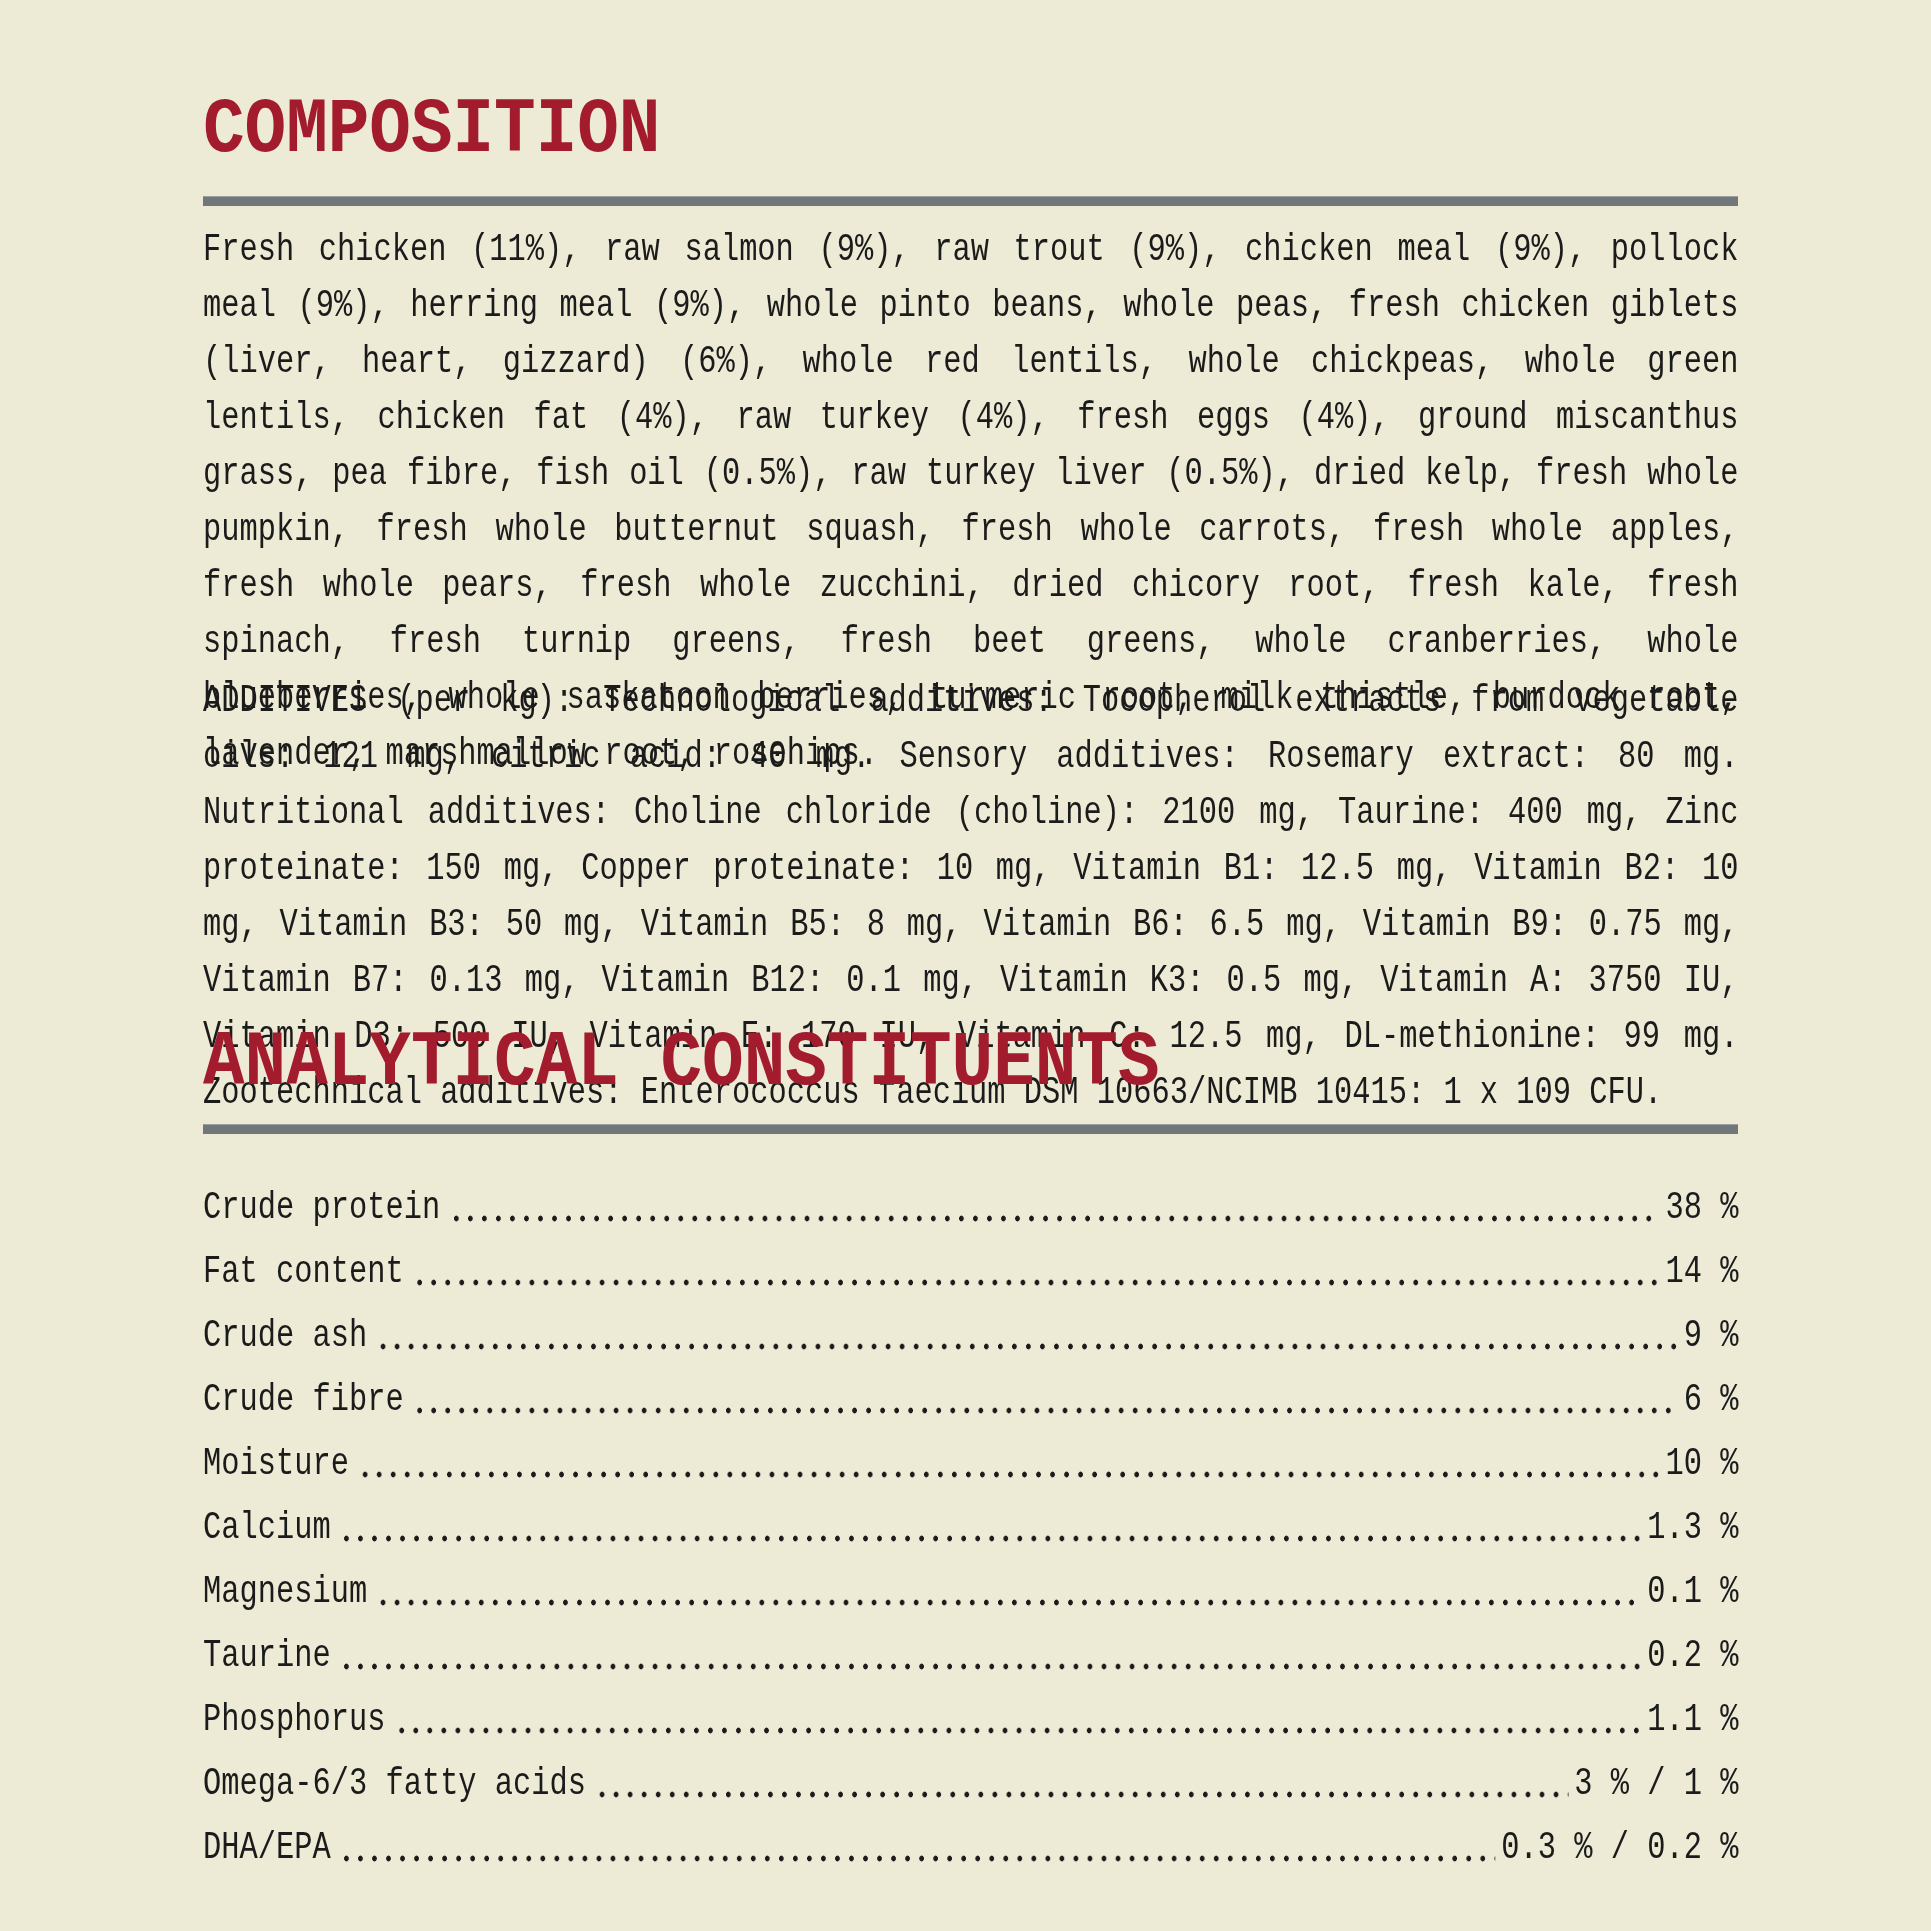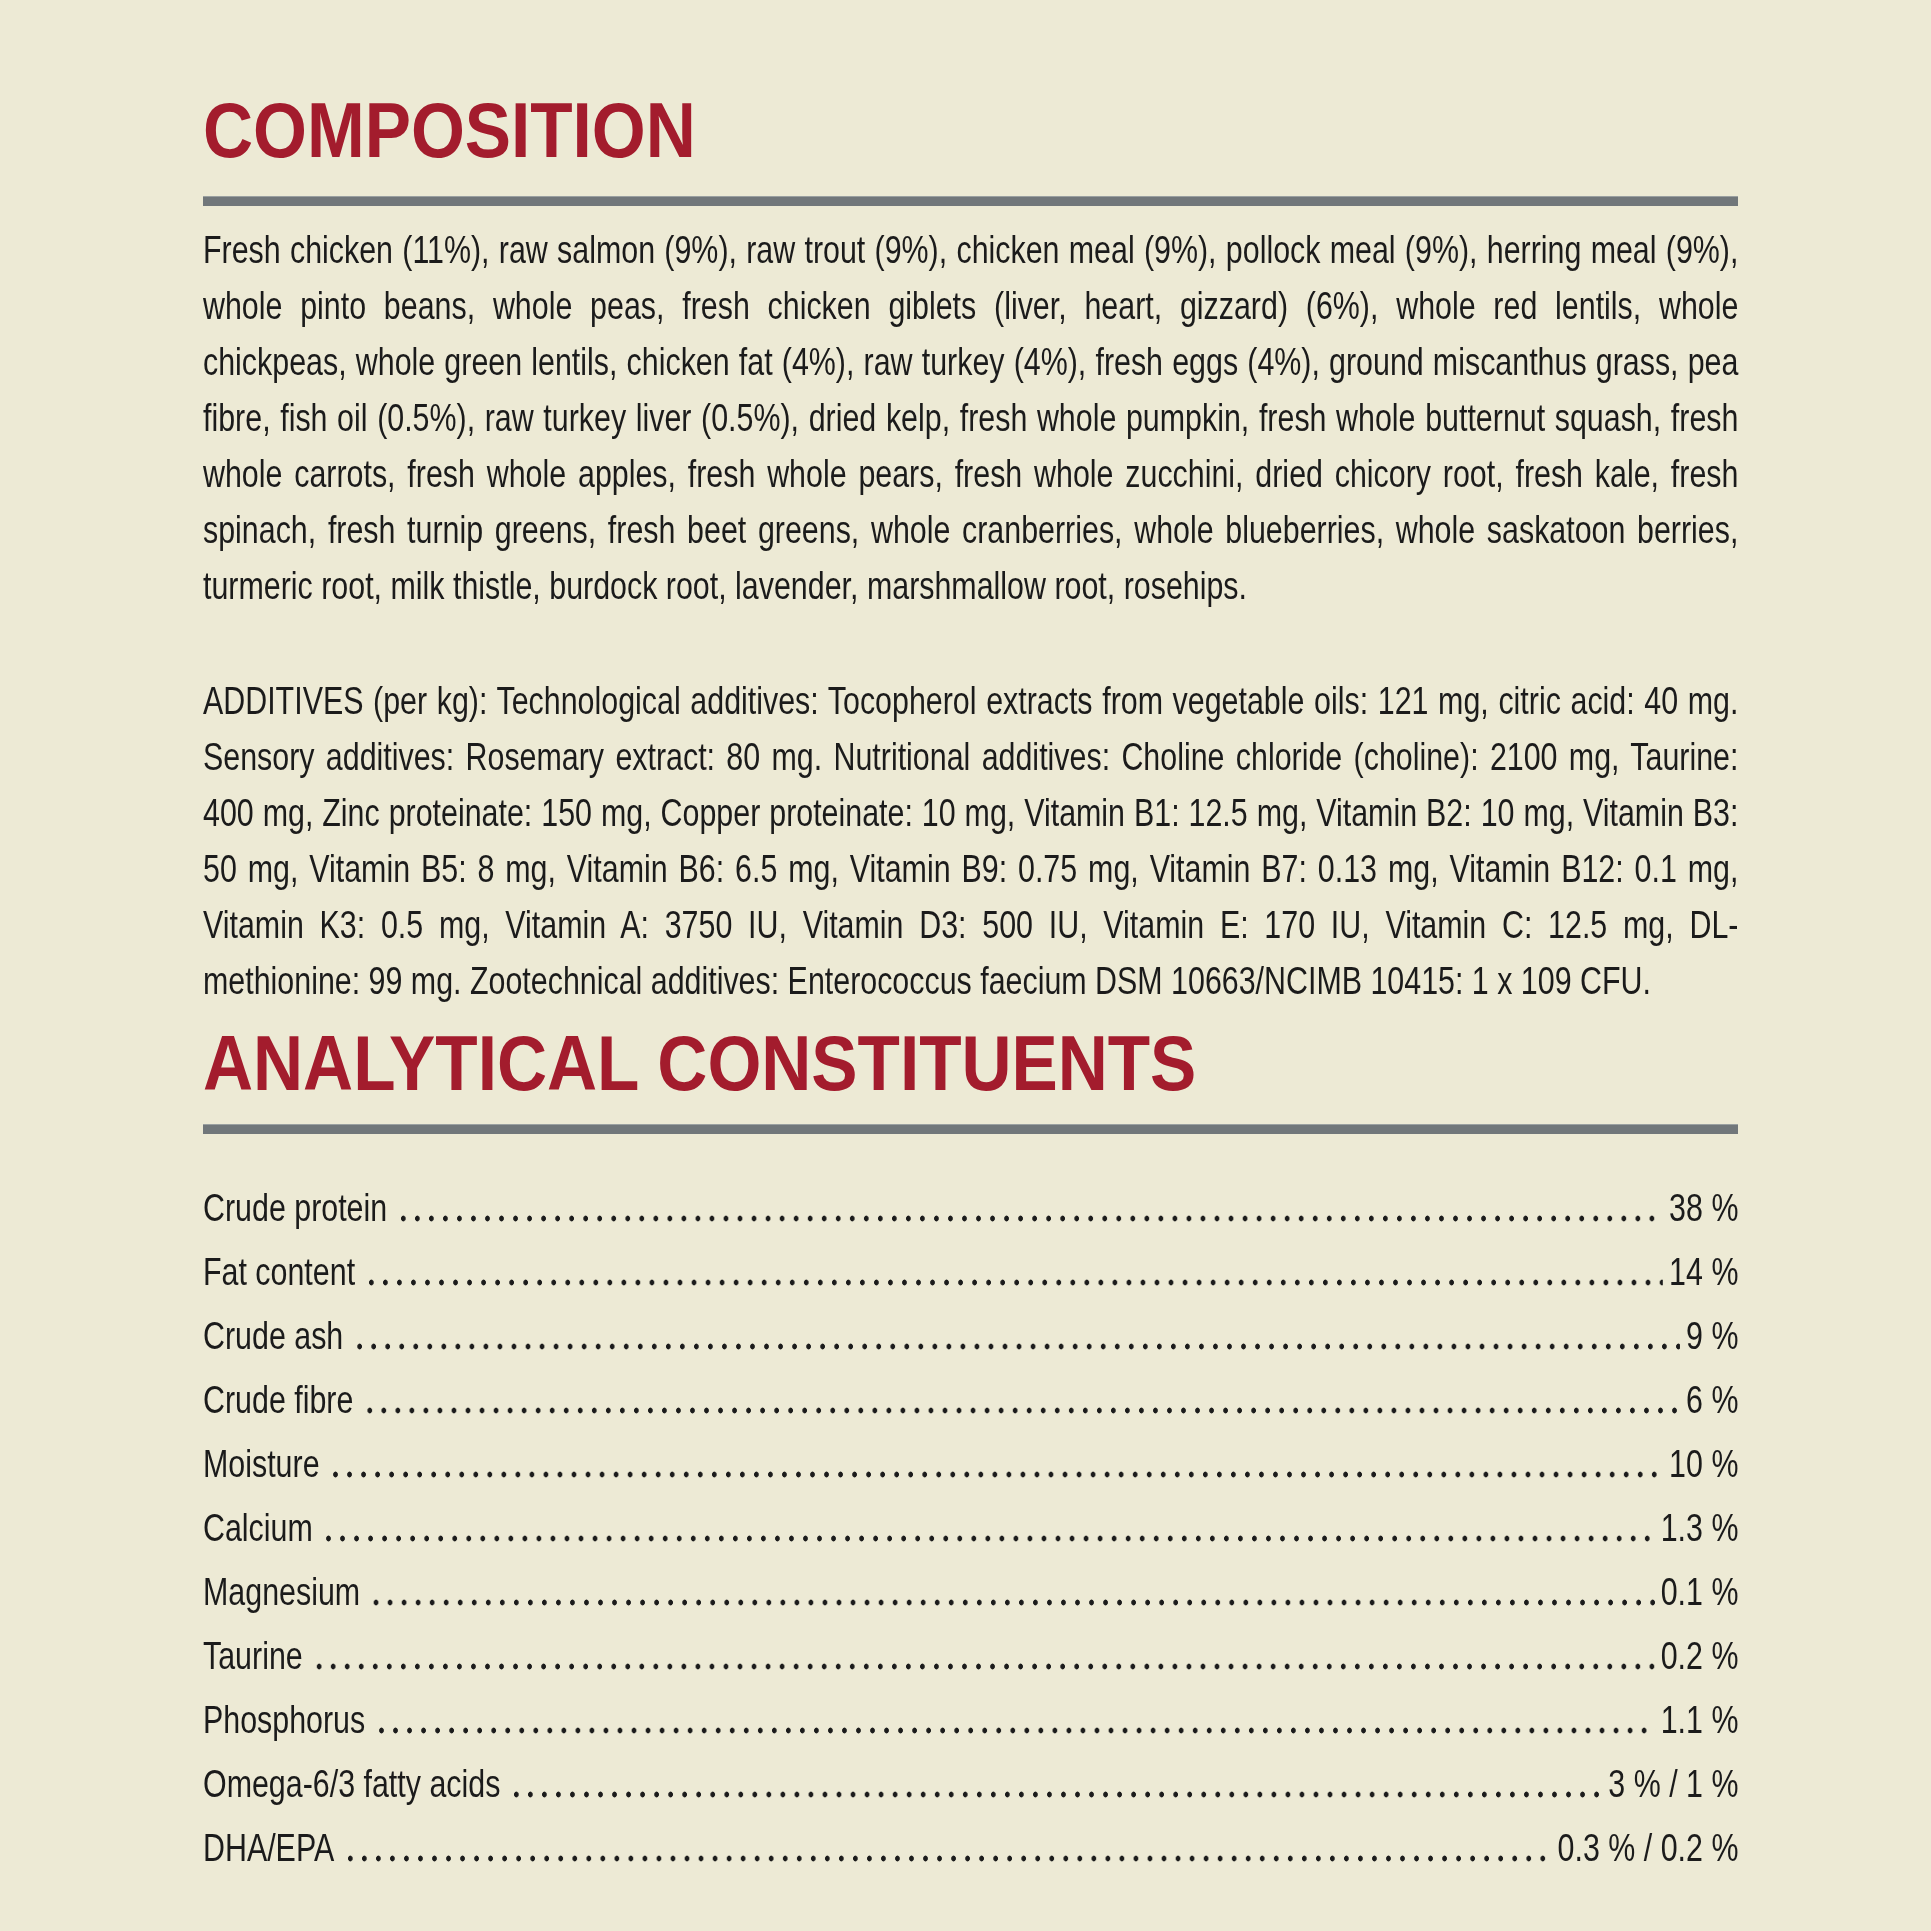--- a/index.html
+++ b/index.html
@@ -1,21 +1,21 @@
 <!DOCTYPE html>
 <html><head>
 <meta charset="utf-8">
 <style>
   html,body { margin:0; padding:0; }
   .page {
     position:relative;
     width:1931px; height:1931px;
     background:#EDEAD5;
     color:#1B1B1B;
-    font-family:Liberation Sans, sans-serif;
+    font-family:Liberation Mono, monospace;
     overflow:hidden;
   }
   .heading {
     position:absolute; left:203px; margin:0;
     color:#A31C2D;
     font-weight:bold;
     font-size:77px; line-height:77px;
     white-space:nowrap;
     transform:scaleX(0.90); transform-origin:0 0;
   }

